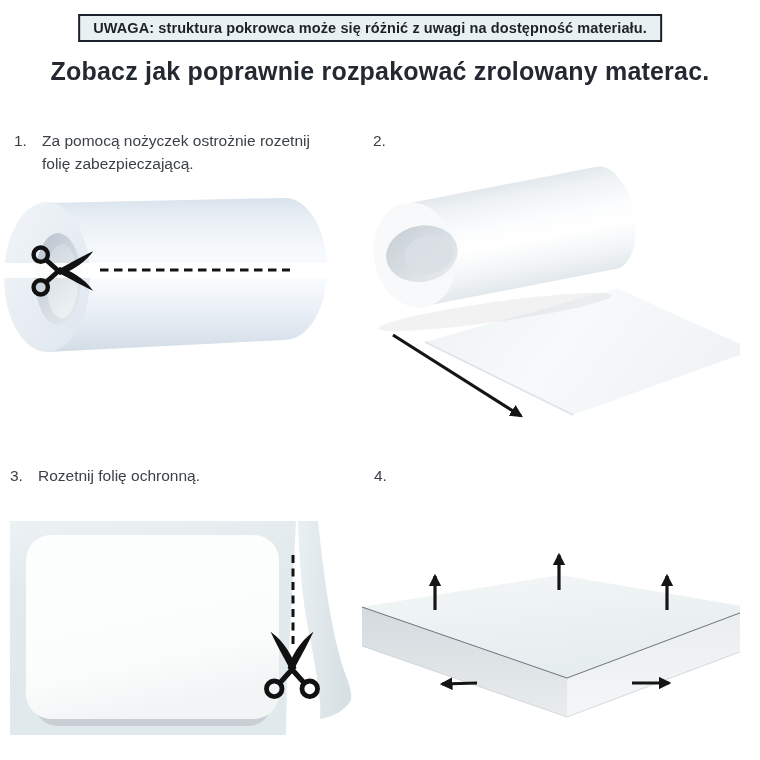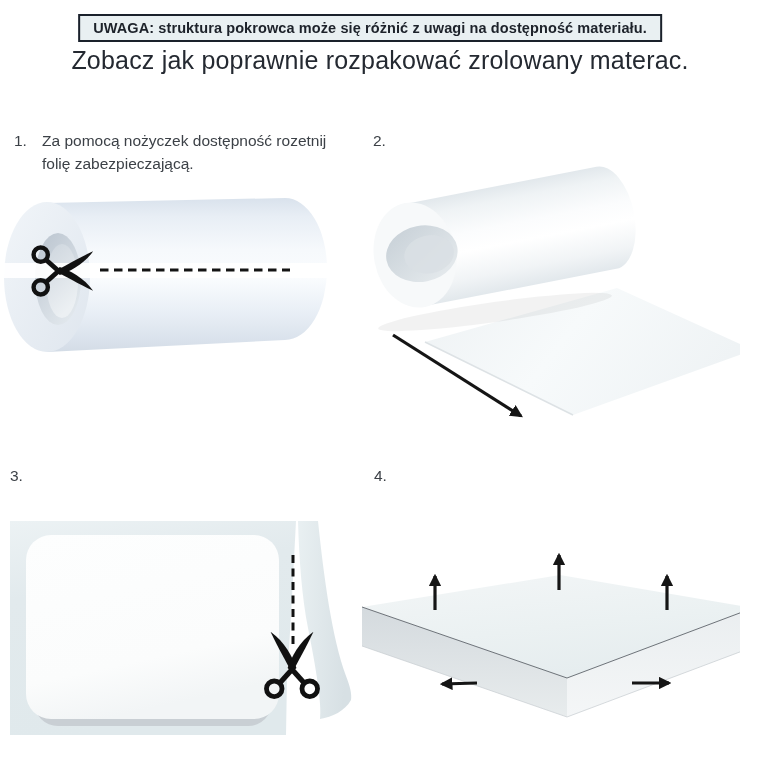--- a/index.html
+++ b/index.html
@@ -7,22 +7,22 @@
     position:relative;width:740px;height:760px;background:#ffffff;overflow:hidden;
     font-family:"Liberation Sans","DejaVu Sans",sans-serif;
   }
   .notice{
     position:absolute;top:14px;left:50%;transform:translateX(-50%);
     background:#e9f0f2;border:2px solid #1a212b;
     padding:4px 13px;white-space:nowrap;
     font-size:14.5px;font-weight:700;color:#1d222a;letter-spacing:.1px;
   }
   .title{
-    position:absolute;top:46px;left:0;width:760px;margin:0;
-    text-align:center;font-size:25px;font-weight:400;color:#242931;letter-spacing:.2px;
+    position:absolute;top:57px;left:0;width:760px;margin:0;
+    text-align:center;font-size:25px;font-weight:700;color:#242931;letter-spacing:.2px;
   }
   .step-label{
     position:absolute;display:flex;align-items:flex-start;
     font-size:15.5px;line-height:23px;color:#3c4147;
   }
   .step-label .num{flex:0 0 28px;}
   .step-label .txt{white-space:pre-line;}
   .illus{position:absolute;}
   .illus svg{display:block;}
 </style>
@@ -105,30 +105,31 @@
   </svg>
 
   <div class="notice">
     <span>UWAGA: struktura pokrowca może się różnić z uwagi na dostępność materiału.</span>
   </div>
 
   <h1 class="title">Zobacz jak poprawnie rozpakować zrolowany materac.</h1>
 
   <div class="step-label" style="left:14px;top:129px;width:330px;">
     <span class="num">1.</span>
-    <span class="txt">Za pomocą nożyczek dostępność rozetnij
+    <span class="txt">Za pomocą nożyczek ostrożnie rozetnij
 folię zabezpieczającą.</span>
   </div>
 
   <div class="step-label" style="left:373px;top:129px;width:380px;">
     <span class="num">2.</span>
   </div>
 
   <div class="step-label" style="left:10px;top:464px;width:330px;">
     <span class="num">3.</span>
+    <span class="txt">Rozetnij folię ochronną.</span>
   </div>
 
   <div class="step-label" style="left:374px;top:464px;width:380px;">
     <span class="num">4.</span>
   </div>
 
   <div class="illus" style="left:0;top:185px;">
     <svg width="340" height="250" viewBox="0 0 340 250">
       <path d="M47,18 L285,13 A42,71 0 0 1 285,155 L47,167 Z" fill="url(#rollBody1)"></path>
       <ellipse cx="47" cy="92" rx="43" ry="75" fill="url(#face1)"></ellipse>

